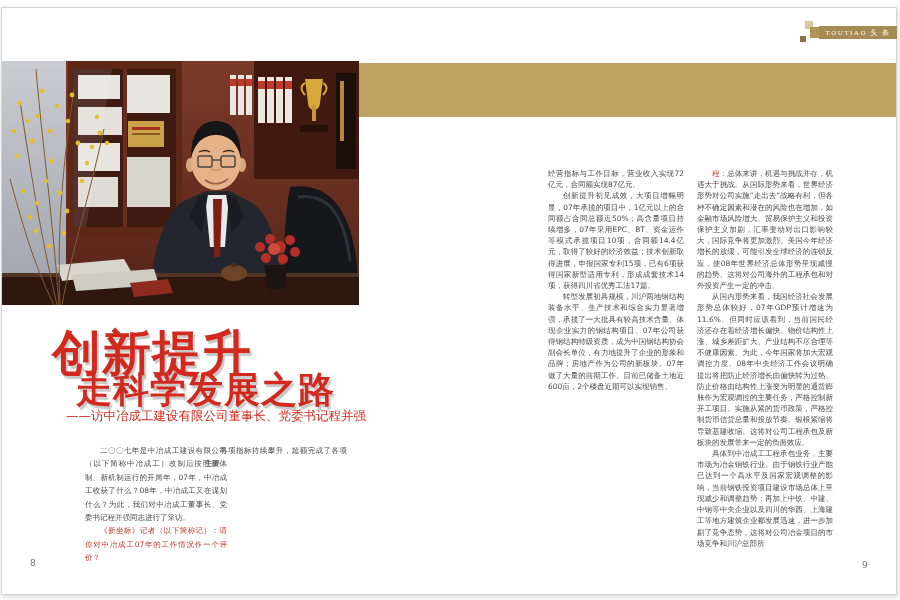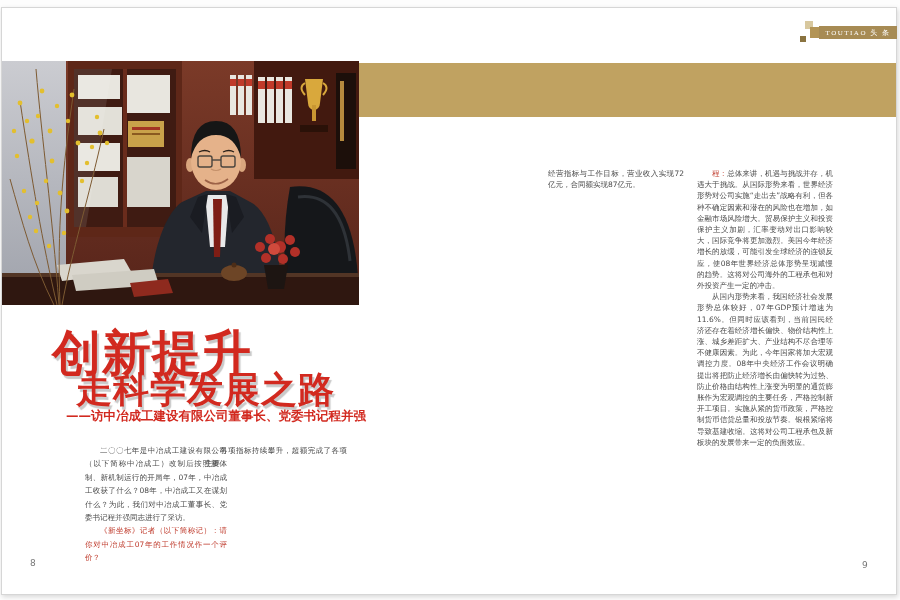--- a/index.html
+++ b/index.html
@@ -16,21 +16,21 @@
   .sq-mid{left:810px;top:27px;width:11px;height:11px;background:#b39455;}
   .sq-dark{left:800px;top:36px;width:6px;height:6px;background:#8a7340;}
   
   .photo{position:absolute;left:2px;top:61px;width:357px;height:244px;display:block;}
   .gold-band{position:absolute;left:359px;top:63px;width:537px;height:54px;background:#c0a261;}
   
   .title{position:absolute;color:#d2291f;font-weight:bold;white-space:nowrap;
          text-shadow:2px 3px 1px #c9c9c9;line-height:1;}
   .title1{left:52px;top:329px;font-size:49px;letter-spacing:1px;}
   .title2{left:76px;top:372px;font-size:36px;letter-spacing:1px;}
-  .subtitle{position:absolute;left:66px;top:408px;font-size:12.5px;font-weight:bold;
+  .subtitle{position:absolute;left:66px;top:408px;font-size:12.5px;font-weight:normal;
             color:#d2291f;white-space:nowrap;}
   
   .col{position:absolute;text-align:justify;color:#4a4a4a;}
   .col p{margin:0;text-indent:2em;}
   .col p.cont{text-indent:0;}
   .lcol{width:142px;font-size:7.5px;line-height:13.4px;}
   .rcol{width:136px;font-size:7.5px;line-height:11.2px;}
   .col-la{left:57px;top:444px;margin-left:28px;}
   .col-lb{left:205px;top:444px;}
   .col-r1{left:548px;top:168px;}
@@ -207,22 +207,25 @@
     <p>二〇〇七年是中冶成工建设有限公司（以下简称中冶成工）改制后按照新体制、新机制运行的开局年，07年，中冶成工收获了什么？08年，中冶成工又在谋划什么？为此，我们对中冶成工董事长、党委书记程并强同志进行了采访。</p>
     <p class="red">《新坐标》记者（以下简称记）：请你对中冶成工07年的工作情况作一个评价？</p>
   </div>
 
   <div class="col lcol col-lb">
     <p>各项指标持续攀升，超额完成了各项主要</p>
   </div>
 
   <div class="col rcol col-r1">
     <p class="cont">经营指标与工作目标，营业收入实现72亿元，合同额实现87亿元。</p>
+    <p>创新提升初见成效，大项目增幅明显，07年承揽的项目中，1亿元以上的合同额占合同总额近50%；高含量项目持续增多，07年采用EPC、BT、资金运作等模式承揽项目10项，合同额14.4亿元，取得了较好的经济效益；技术创新取得进展，申报国家专利15项，已有6项获得国家新型适用专利，形成成套技术14项，获得四川省优秀工法17篇。</p>
+    <p>转型发展初具规模，川沪两地钢结构装备水平、生产技术和综合实力显著增强，承揽了一大批具有较高技术含量、体现企业实力的钢结构项目。07年公司获得钢结构特级资质，成为中国钢结构协会副会长单位，有力地提升了企业的形象和品牌；房地产作为公司的新板块。07年做了大量的前期工作。目前已储备土地近600亩，2个楼盘近期可以实现销售。</p>
   </div>
 
   <div class="col rcol col-r2">
     <p><span class="red">程：</span><span>总体来讲，机遇与挑战并存，机遇大于挑战。从国际形势来看，世界经济形势对公司实施“走出去”战略有利，但各种不确定因素和潜在的风险也在增加，如金融市场风险增大。贸易保护主义和投资保护主义加剧，汇率变动对出口影响较大，国际竞争将更加激烈。美国今年经济增长的放缓，可能引发全球经济的连锁反应，使08年世界经济总体形势呈现减慢的趋势。这将对公司海外的工程承包和对外投资产生一定的冲击。</span></p>
     <p>从国内形势来看，我国经济社会发展形势总体较好，07年GDP预计增速为11.6%。但同时应该看到，当前国民经济还存在着经济增长偏快、物价结构性上涨、城乡差距扩大、产业结构不尽合理等不健康因素。为此，今年国家将加大宏观调控力度。08年中央经济工作会议明确提出将把防止经济增长由偏快转为过热、防止价格由结构性上涨变为明显的通货膨胀作为宏观调控的主要任务，严格控制新开工项目。实施从紧的货币政策，严格控制货币信贷总量和投放节奏。银根紧缩将导致基建收缩。这将对公司工程承包及新板块的发展带来一定的负面效应。</p>
+    <p>具体到中冶成工工程承包业务，主要市场为冶金钢铁行业。由于钢铁行业产能已达到一个高水平及国家宏观调整的影响，当前钢铁投资项目建设市场总体上呈现减少和调整趋势；再加上中铁、中建、中钢等中央企业以及四川的华西、上海建工等地方建筑企业都发展迅速，进一步加剧了竞争态势，这将对公司冶金项目的市场竞争和川沪总部所</p>
   </div>
 
   <div class="pn pn-l">8</div>
   <div class="pn pn-r">9</div>
 </div>
 
 </body></html>

